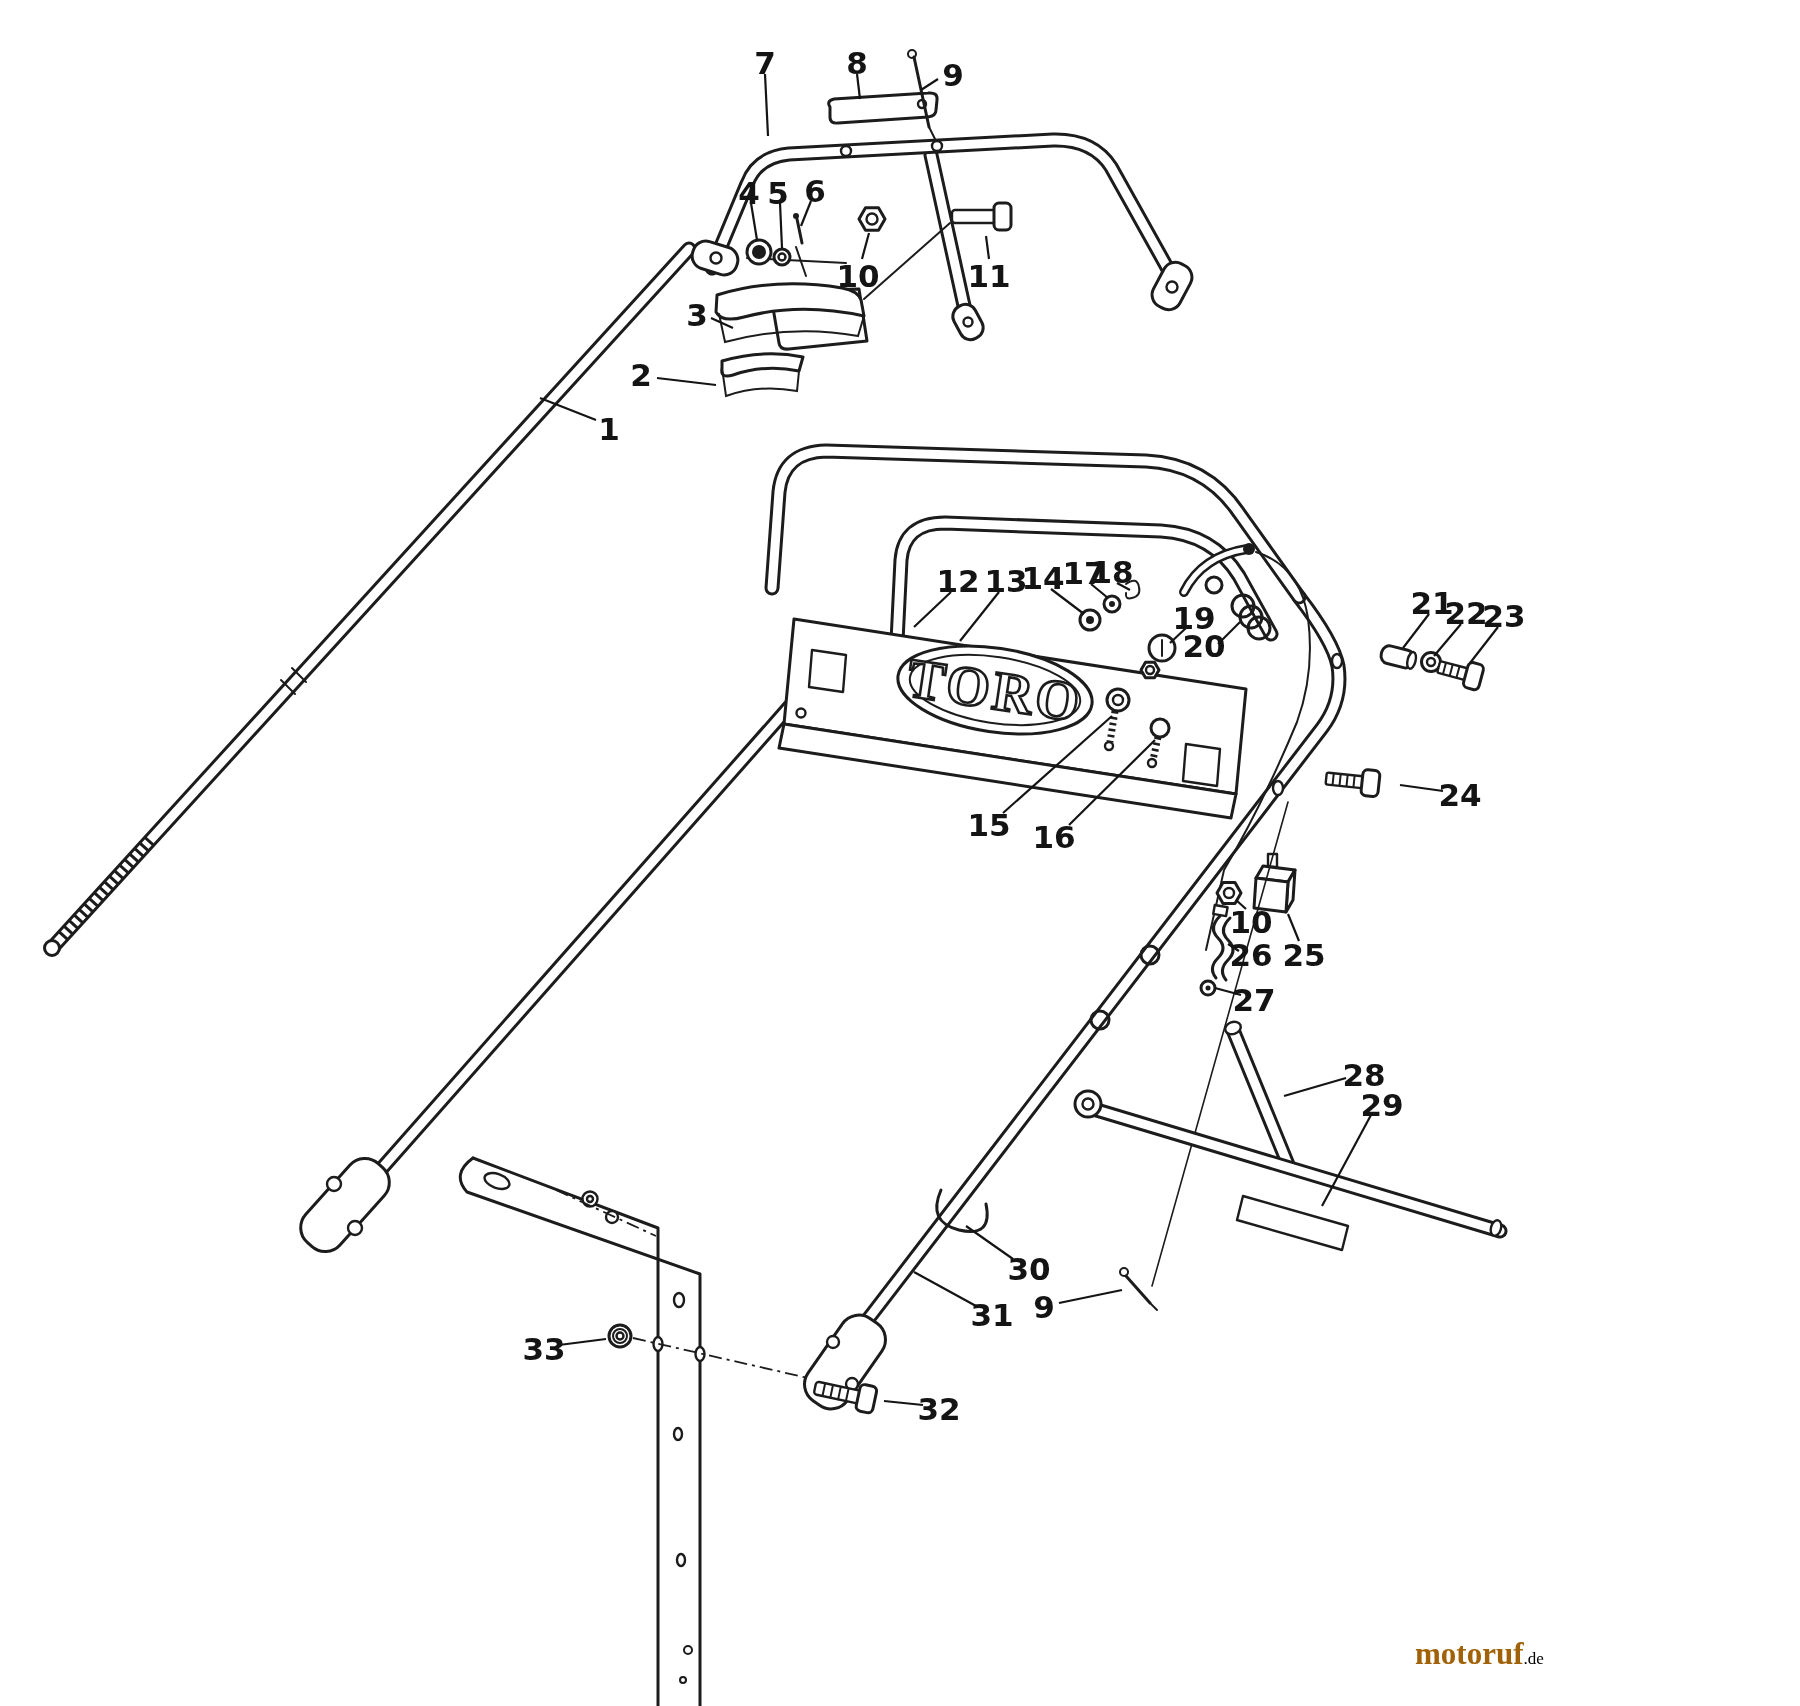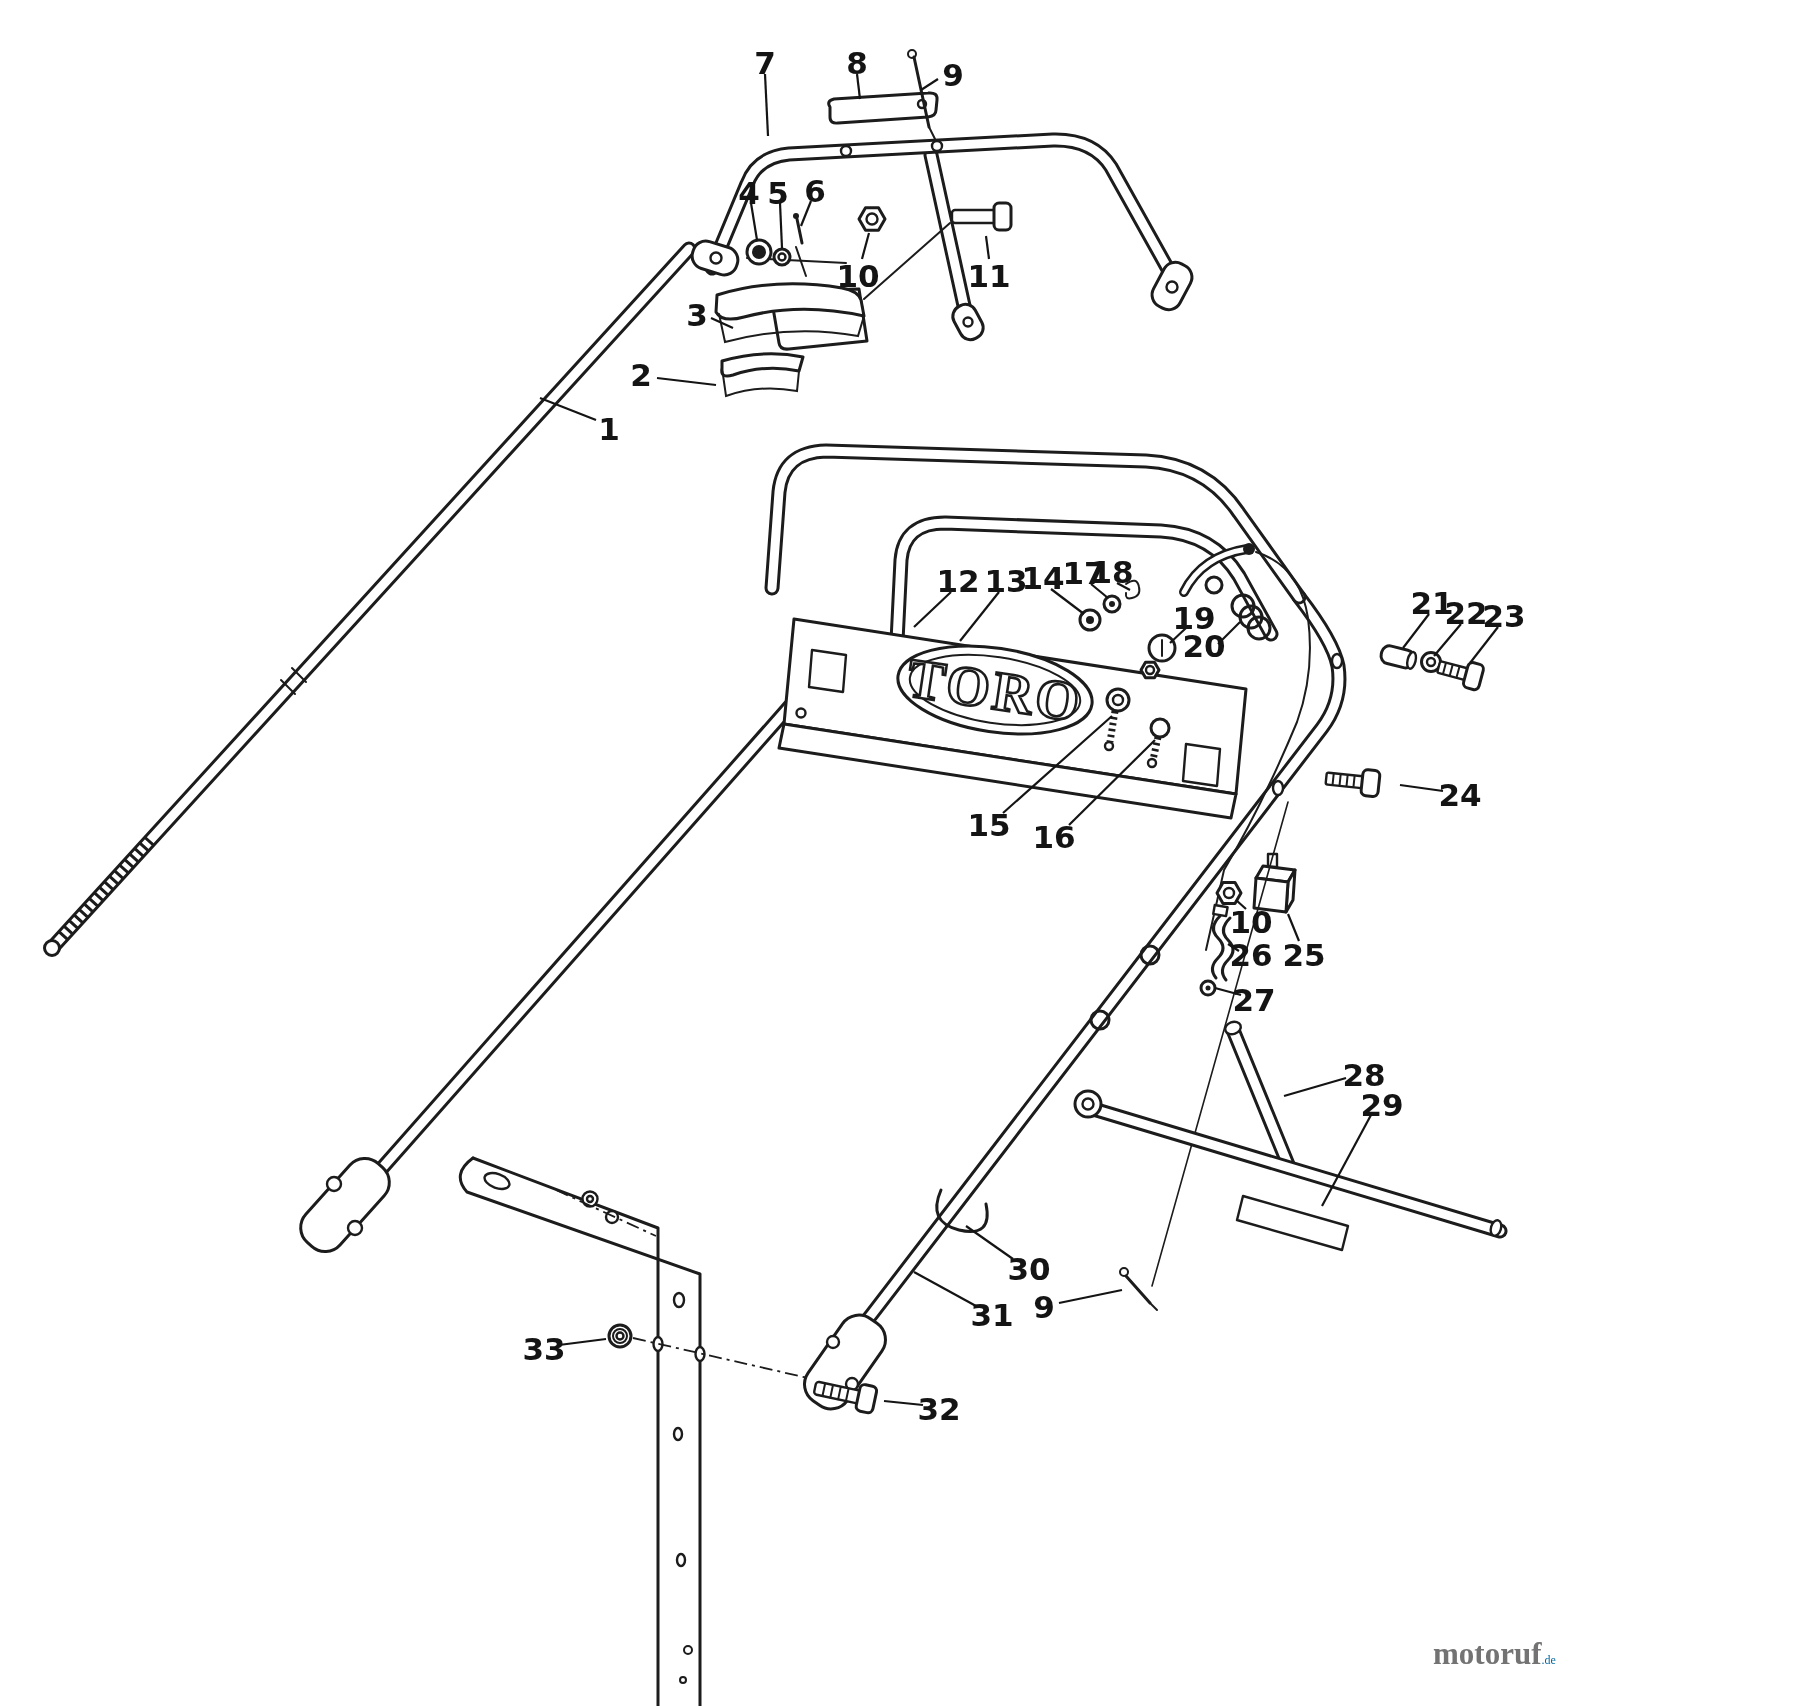--- a/index.html
+++ b/index.html
@@ -16,22 +16,22 @@
   .hole{fill:#ffffff;stroke:#1c1c1c;stroke-width:2.4;}
   .dark{fill:#1c1c1c;stroke:none;}
   .thread{fill:none;stroke:#1c1c1c;stroke-width:13;stroke-dasharray:3 4.5;}
   .thread-sm{fill:none;stroke:#1c1c1c;stroke-width:7;stroke-dasharray:2.5 3.5;}
   .dashdot{fill:none;stroke:#1c1c1c;stroke-width:1.8;stroke-dasharray:13 5 3 5;}
   .callout{font:700 31px "DejaVu Sans",sans-serif;fill:#141414;text-anchor:middle;}
   .leader{stroke:#141414;stroke-width:2.2;fill:none;}
   .toro-text{font:700 56px "Liberation Serif",serif;letter-spacing:3px;text-anchor:middle;
              fill:#ffffff;stroke:#1c1c1c;stroke-width:2.6;}
   .watermark{position:absolute;left:1415px;top:1636px;font-family:"Liberation Serif",serif;}
-  .watermark .name{color:#737373;font-size:31px;font-weight:700;margin-left:18px;}
-  .watermark .tld{color:#0369a1;font-size:12px;font-weight:400;}
+  .watermark .name{color:#a16207;font-size:31px;font-weight:700;}
+  .watermark .tld{color:#000000;font-size:17px;font-weight:400;}
 </style>
 </head>
 <body>
 
 <div class="stage">
   <svg width="1800" height="1706" viewBox="0 0 1800 1706">
     <defs>
       <path id="p-upperhandle" d="M 712 268 L 747 184 Q 757 157 789 154 L 1053 140 Q 1093 139 1111 167 L 1173 278"></path>
       <path id="p-strut" d="M 931 155 L 968 324"></path>
       <path id="p-longtube" d="M 689 249 L 52 948"></path>

